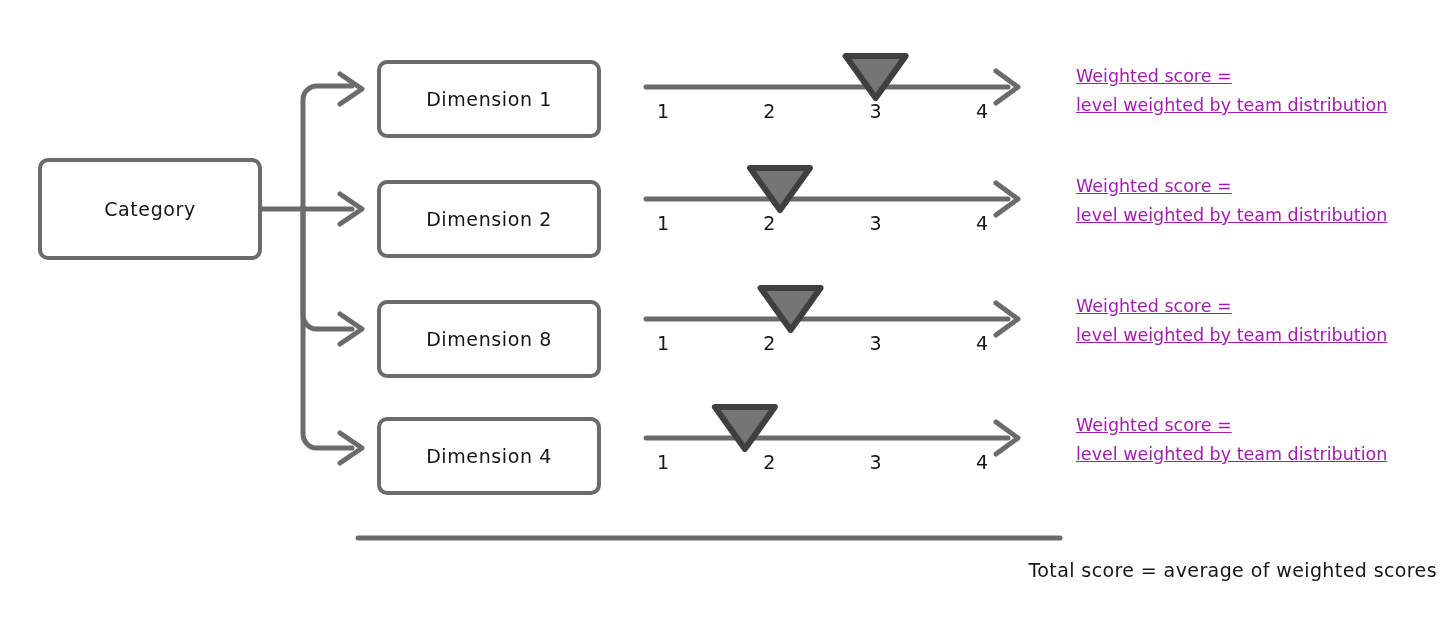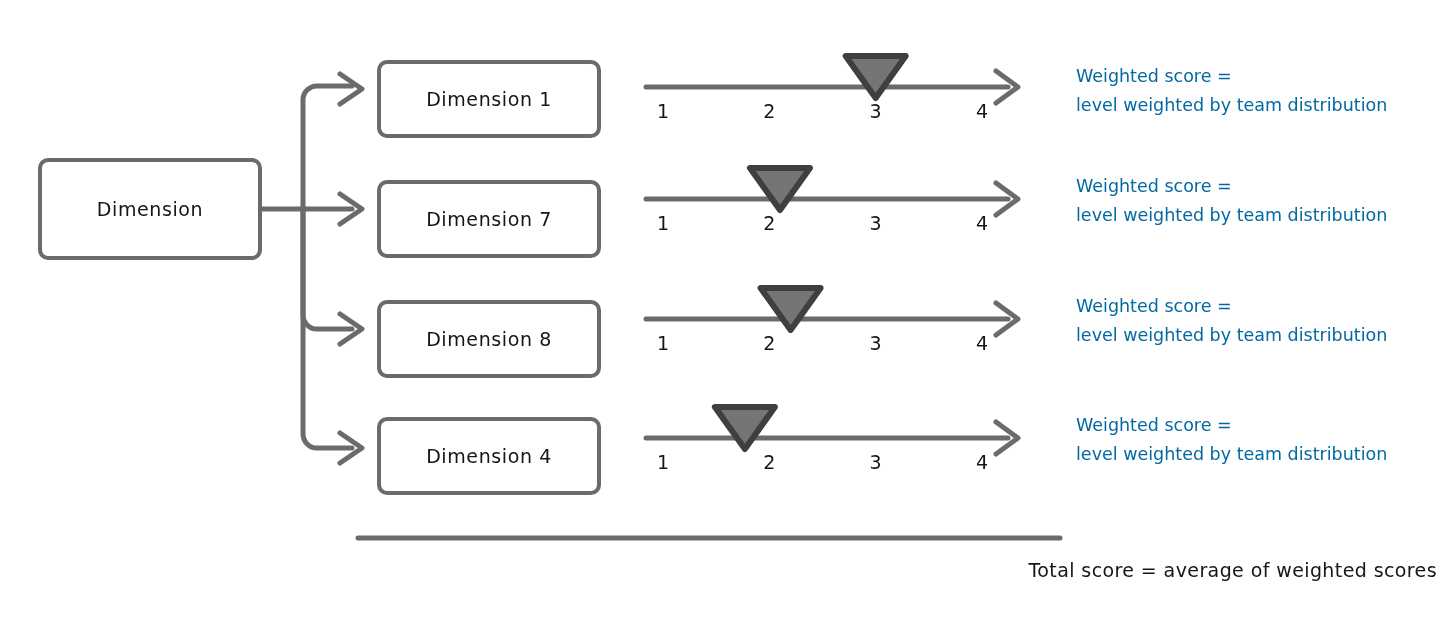--- a/index.html
+++ b/index.html
@@ -62,22 +62,23 @@
     transform: translateX(-50%);
     white-space: nowrap;
   }
 
   .annotation {
     position: absolute;
     left: 1076px;
     font-family: "DejaVu Sans", sans-serif;
     font-size: 17.5px;
     line-height: 29px;
-    color: #0369a1;
+    color: #a21caf;
     white-space: nowrap;
+    text-decoration: underline;
   }
   #annotation-0 { top: 62px; }
   #annotation-1 { top: 172px; }
   #annotation-2 { top: 292px; }
   #annotation-3 { top: 411px; }
   .annotation-line { display: block; }
 
   #total-caption {
     position: absolute;
     left: 0;
@@ -128,28 +129,28 @@
     <polygon points="760.6,288 820.6,288 790.6,330"></polygon>
     <polygon points="714.8766666666667,407 774.8766666666667,407 744.8766666666667,449"></polygon>
   </g>
 
   <g id="divider-group">
     <path d="M358 538 H1060" fill="none" stroke="#6b6b6b" stroke-width="5" stroke-linecap="round"></path>
   </g>
 </svg>
 
 <div class="node-box" id="category-box">
-  <span class="node-label">Dimension</span>
+  <span class="node-label">Category</span>
 </div>
 
 <div class="node-box dimension-box" id="dimension-box-0">
   <span class="node-label">Dimension 1</span>
 </div>
 <div class="node-box dimension-box" id="dimension-box-1">
-  <span class="node-label">Dimension 7</span>
+  <span class="node-label">Dimension 2</span>
 </div>
 <div class="node-box dimension-box" id="dimension-box-2">
   <span class="node-label">Dimension 8</span>
 </div>
 <div class="node-box dimension-box" id="dimension-box-3">
   <span class="node-label">Dimension 4</span>
 </div>
 
 <div id="tick-labels-layer">
     <span class="tick-label" style="left: 663px; top: 100px;">1</span>

